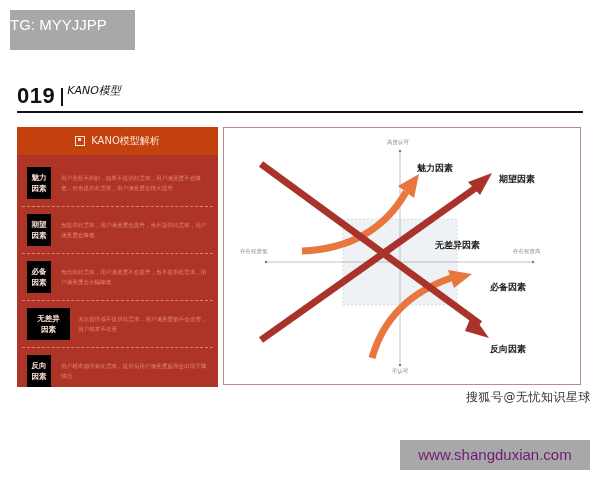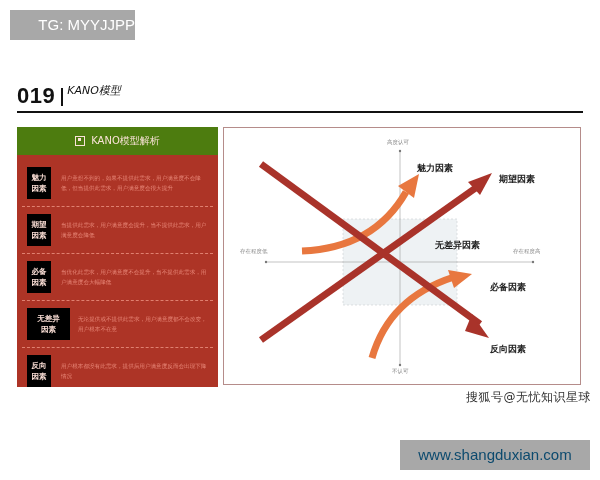--- a/index.html
+++ b/index.html
@@ -1,34 +1,34 @@
 <!DOCTYPE html>
 <html><head>
 <meta charset="utf-8">
 <style>
   html, body { margin: 0; padding: 0; }
   body {
     width: 600px; height: 480px; background: #ffffff; position: relative; overflow: hidden;
     font-family: "DejaVu Sans", "Liberation Sans", sans-serif;
   }
   .wm-top {
-    position: absolute; left: 10px; top: 10px; width: 125px; height: 30px;
+    position: absolute; left: 10px; top: 10px; width: 125px; height: 40px;
     background: #a8a8a8; color: #ffffff; font-family: "Liberation Sans", sans-serif;
-    font-size: 15px; line-height: 30px; text-align: right;
+    font-size: 15px; line-height: 30px; text-align: left;
   }
   .heading { position: absolute; left: 17px; top: 82px; height: 30px; display: flex; align-items: flex-start; }
   .heading .num { font-family: "Liberation Sans", sans-serif; font-weight: bold; font-size: 22px; color: #111; line-height: 28px; letter-spacing: 0.5px; }
   .heading .bar { width: 2px; height: 18px; background: #111; margin: 6px 4px 0 6px; }
   .heading .sub { font-size: 11px; color: #111; line-height: 14px; margin-top: 2px; font-style: italic; }
   .rule { position: absolute; left: 17px; top: 111px; width: 566px; height: 2px; background: #111; }
 
   
   .panel { position: absolute; left: 17px; top: 127px; width: 201px; height: 260px; background: #ad3426; }
   .panel-head {
-    height: 28px; background: #4d7c0f; display: flex; align-items: center; justify-content: center;
+    height: 28px; background: #c2410c; display: flex; align-items: center; justify-content: center;
     color: #fbe3d8; font-size: 10px; text-align: center;
   }
   .panel-head .icon {
     width: 10px; height: 10px; border: 1.5px solid #fbe3d8; margin-right: 6px; position: relative; box-sizing: border-box;
   }
   .panel-head .icon::after { content: ""; position: absolute; left: 2px; top: 1px; width: 3px; height: 3px; background: #fbe3d8; }
   .rows { padding: 5px 5px 0 5px; }
   .row { display: flex; align-items: center; height: 38px; padding: 4px 0; border-bottom: 1px dashed #e08070; }
   .row:last-child { border-bottom: none; }
   .tag {
@@ -41,21 +41,21 @@
 
   
   .diagram { position: absolute; left: 223px; top: 127px; width: 358px; height: 258px; border: 1.5px solid #b58c8a; box-sizing: border-box; background: #fff; }
   .diagram svg { position: absolute; left: 0; top: 0; }
   .lbl { position: absolute; font-size: 5.5px; color: #888; white-space: nowrap; }
   .flbl { position: absolute; font-size: 9px; font-weight: bold; color: #222; white-space: nowrap; }
 
   .credit { position: absolute; left: 466px; top: 389px; font-size: 12px; color: #333; letter-spacing: 0.5px; }
   .wm-bot {
     position: absolute; left: 400px; top: 440px; width: 190px; height: 30px; background: #a8a8a8;
-    color: #0c4a6e; font-family: "Liberation Sans", sans-serif; font-size: 15px; line-height: 30px; text-align: center;
+    color: #701a75; font-family: "Liberation Sans", sans-serif; font-size: 15px; line-height: 30px; text-align: center;
   }
 </style>
 </head>
 <body>
 
 <div class="wm-top">TG: MYYJJPP</div>
 
 <div class="heading">
   <span class="num">019</span>
   <span class="bar"></span>

